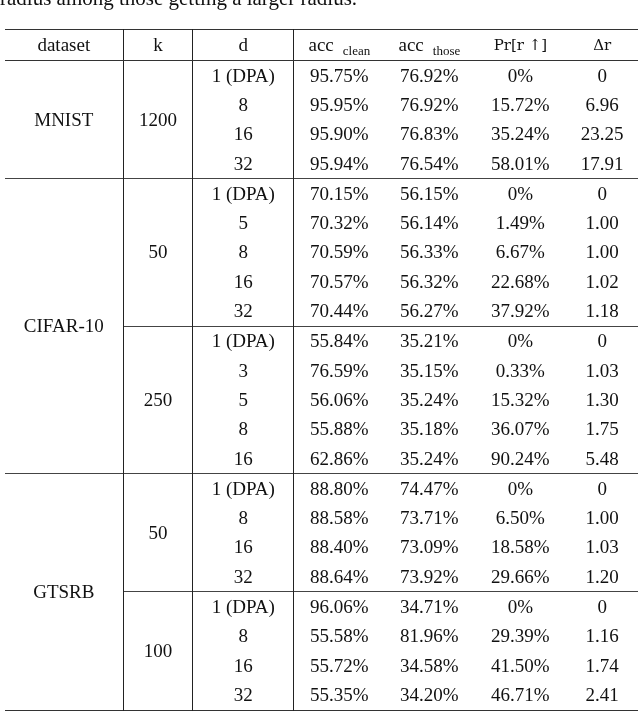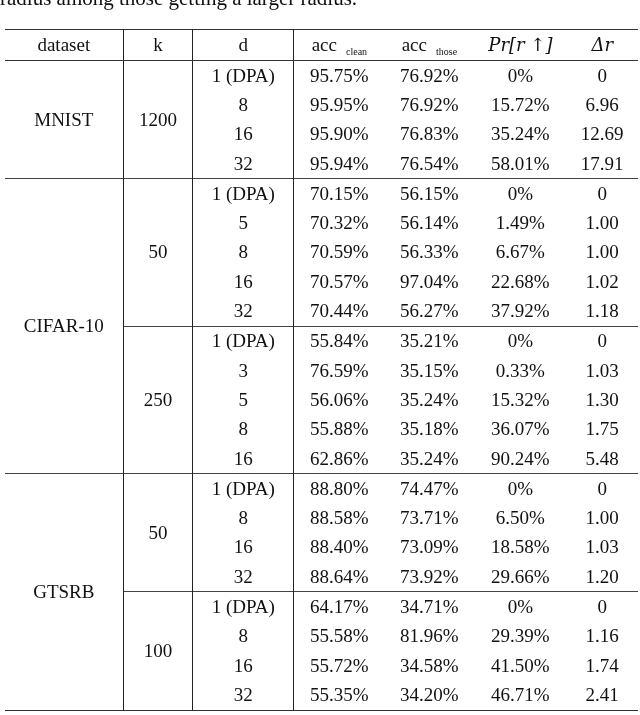--- a/index.html
+++ b/index.html
@@ -25,22 +25,22 @@
   thead th { height: 30px; border-bottom: 1.5px solid #333; }
   table { border-top: 1.8px solid #333; border-bottom: 1.8px solid #333; }
   .c-ds { width: 115px; border-right: 1.5px solid #222; margin-top: 27px; }
   .c-k  { width: 67px;  border-right: 1.5px solid #222; }
   .c-d  { width: 98px;  border-right: 1.5px solid #222; }
   .c-v  { width: 88px; }
   .c-pr { width: 90px; }
   .c-dr { width: 70px; }
   tr.group-start td { border-top: 1.5px solid #444; }
   tr.sub-start td.sub { border-top: 1.5px solid #444; }
-  sub { font-size: 10px; vertical-align: -4px; line-height: 0; margin-left: 9px; }
-  .math { font-family: "DejaVu Serif", serif; font-style: italic; font-size: 18px; }
+  sub { font-size: 13px; vertical-align: -4px; line-height: 0; margin-left: 9px; }
+  .math { font-family: "DejaVu Serif", serif; font-size: 15px; }
 </style>
 </head>
 <body>
 
 <div class="caption">radius among those getting a larger radius.</div>
 
 <table>
   <thead>
     <tr>
       <th class="c-ds">dataset</th>
@@ -67,21 +67,21 @@
         <td class="c-v sub">95.95%</td>
         <td class="c-v sub">76.92%</td>
         <td class="c-pr sub">15.72%</td>
         <td class="c-dr sub">6.96</td>
       </tr>
       <tr>
         <td class="c-d sub">16</td>
         <td class="c-v sub">95.90%</td>
         <td class="c-v sub">76.83%</td>
         <td class="c-pr sub">35.24%</td>
-        <td class="c-dr sub">12.69</td>
+        <td class="c-dr sub">23.25</td>
       </tr>
       <tr>
         <td class="c-d sub">32</td>
         <td class="c-v sub">95.94%</td>
         <td class="c-v sub">76.54%</td>
         <td class="c-pr sub">58.01%</td>
         <td class="c-dr sub">17.91</td>
       </tr>
       <tr class="group-start">
         <td class="c-ds" rowspan="10">CIFAR-10</td>
@@ -102,21 +102,21 @@
       <tr>
         <td class="c-d sub">8</td>
         <td class="c-v sub">70.59%</td>
         <td class="c-v sub">56.33%</td>
         <td class="c-pr sub">6.67%</td>
         <td class="c-dr sub">1.00</td>
       </tr>
       <tr>
         <td class="c-d sub">16</td>
         <td class="c-v sub">70.57%</td>
-        <td class="c-v sub">97.04%</td>
+        <td class="c-v sub">56.32%</td>
         <td class="c-pr sub">22.68%</td>
         <td class="c-dr sub">1.02</td>
       </tr>
       <tr>
         <td class="c-d sub">32</td>
         <td class="c-v sub">70.44%</td>
         <td class="c-v sub">56.27%</td>
         <td class="c-pr sub">37.92%</td>
         <td class="c-dr sub">1.18</td>
       </tr>
@@ -182,21 +182,21 @@
       <tr>
         <td class="c-d sub">32</td>
         <td class="c-v sub">88.64%</td>
         <td class="c-v sub">73.92%</td>
         <td class="c-pr sub">29.66%</td>
         <td class="c-dr sub">1.20</td>
       </tr>
       <tr class="sub-start">
         <td class="c-k sub" rowspan="4">100</td>
         <td class="c-d sub">1 (DPA)</td>
-        <td class="c-v sub">64.17%</td>
+        <td class="c-v sub">96.06%</td>
         <td class="c-v sub">34.71%</td>
         <td class="c-pr sub">0%</td>
         <td class="c-dr sub">0</td>
       </tr>
       <tr>
         <td class="c-d sub">8</td>
         <td class="c-v sub">55.58%</td>
         <td class="c-v sub">81.96%</td>
         <td class="c-pr sub">29.39%</td>
         <td class="c-dr sub">1.16</td>

